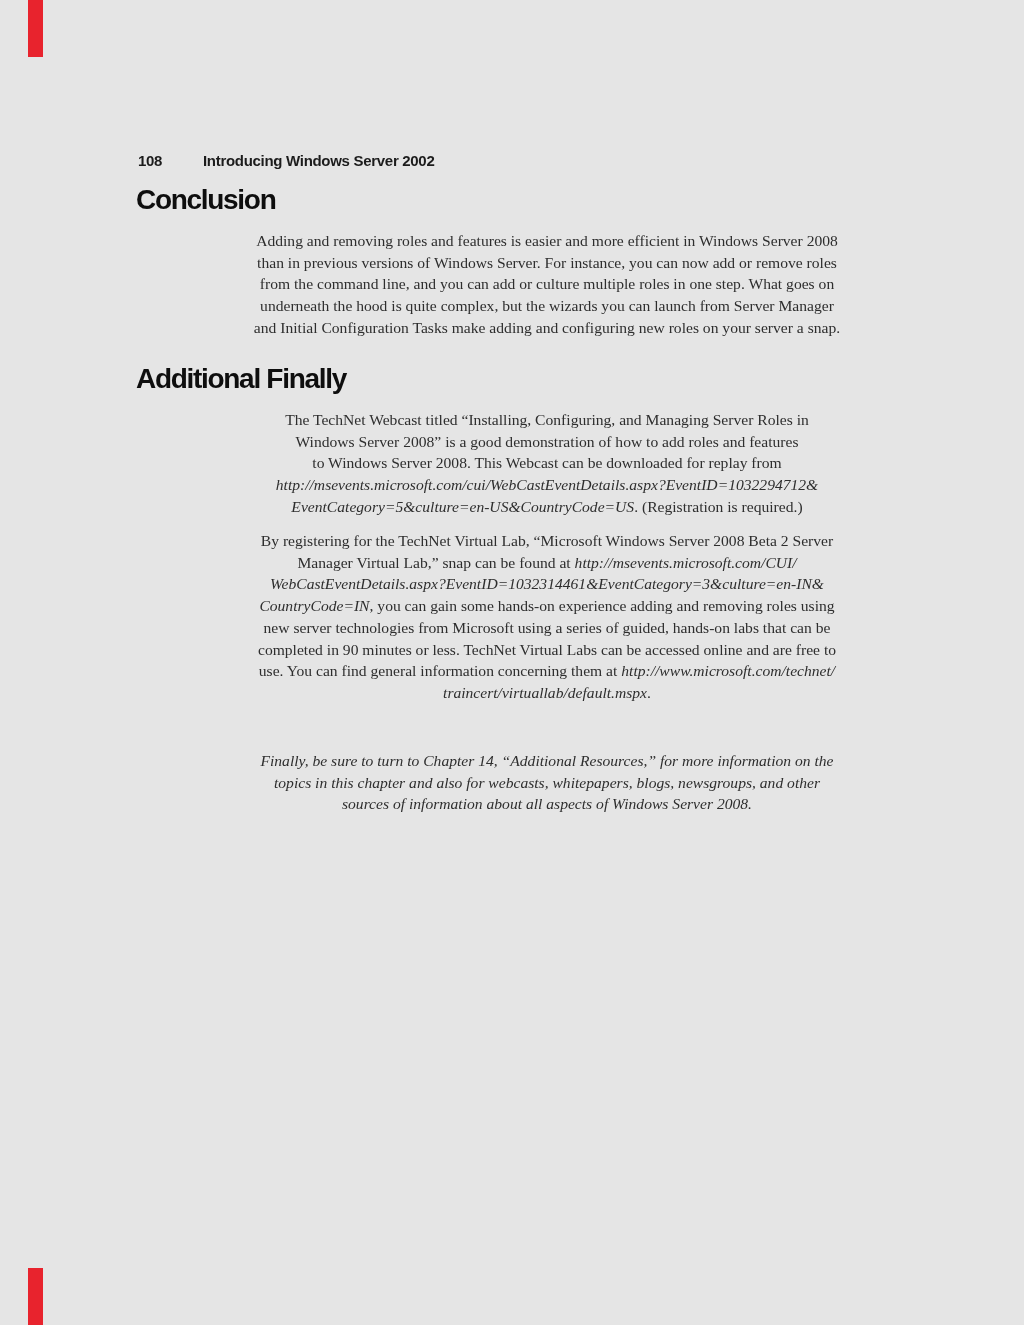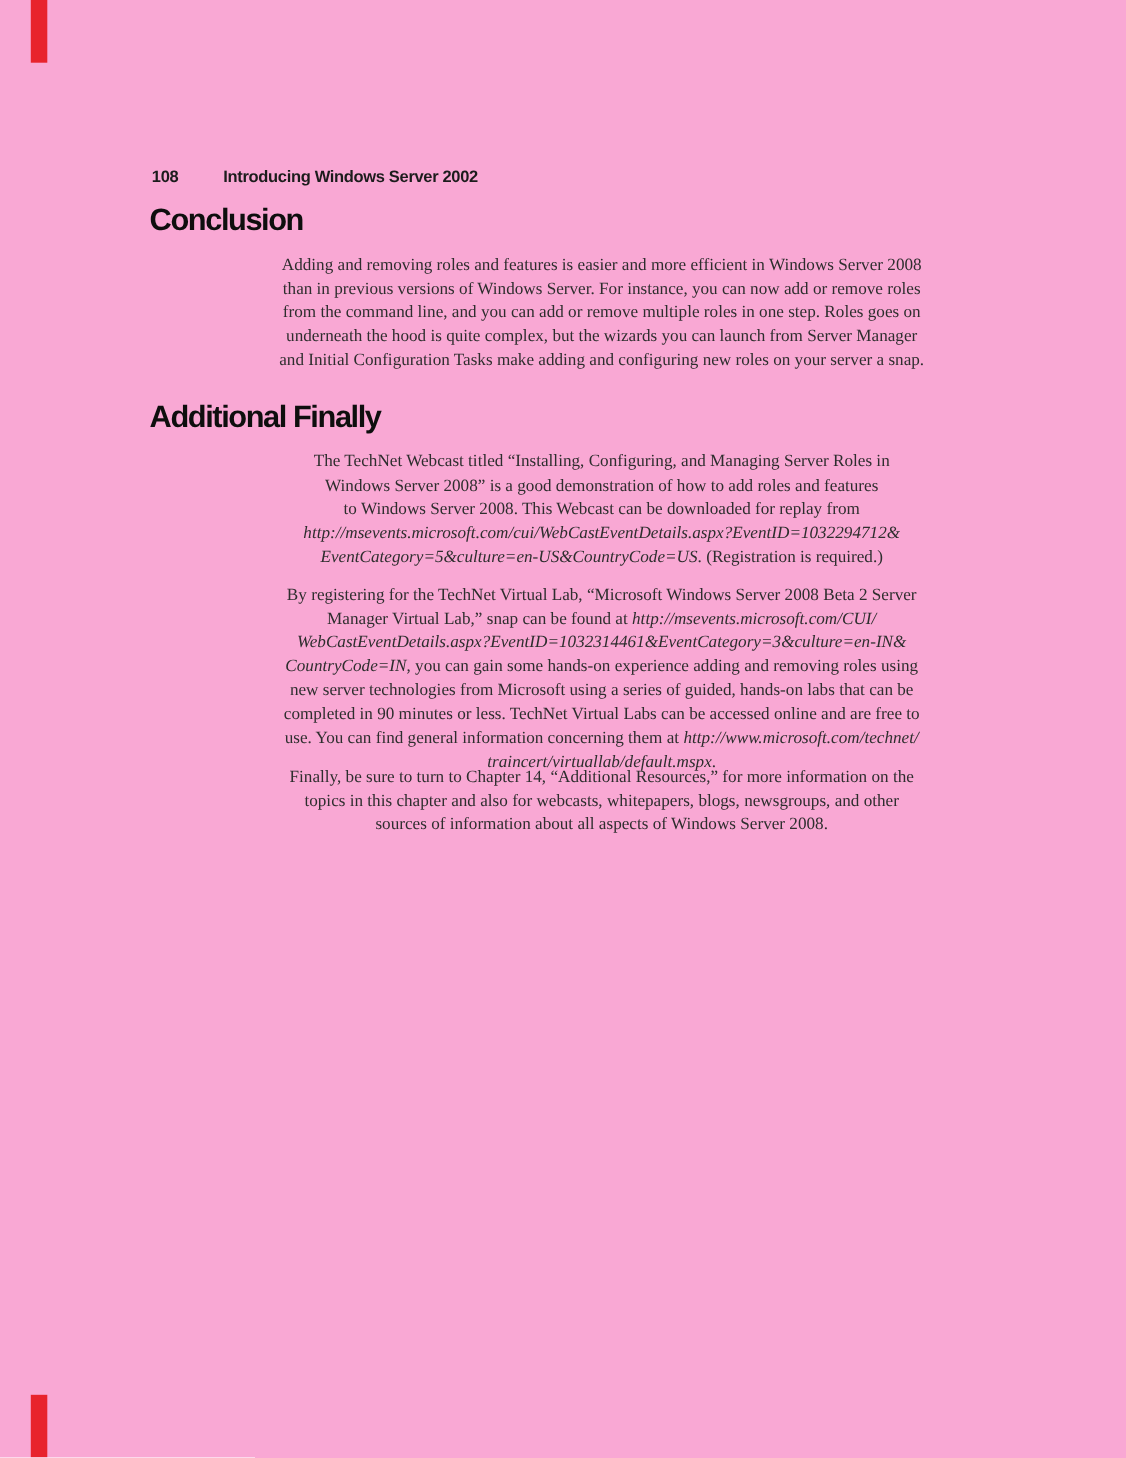--- a/index.html
+++ b/index.html
@@ -4,21 +4,21 @@
 <style>
   html, body {
     margin: 0;
     padding: 0;
     background: #ffffff;
   }
   .page {
     position: relative;
     width: 1024px;
     height: 1325px;
-    background: #f9a8d4;
+    background: #e5e5e5;
     overflow: hidden;
     font-family: "Liberation Serif", "DejaVu Serif", serif;
   }
   
   .bleed {
     position: absolute;
     left: 28px;
     width: 15px;
     height: 57px;
   }
@@ -64,40 +64,40 @@
     font-size: 15.6px;
     line-height: 21.7px;
     color: #2e2e2e;
     text-align: center;
   }
   .para .line { white-space: nowrap; }
   .para .it { font-style: italic; }
   #p0 { top: 230px; }
   #p1 { top: 409px; }
   #p2 { top: 530px; }
-  #p3 { top: 696px; }
+  #p3 { top: 750px; font-style: italic; }
 </style>
 </head>
 <body>
 
 <div class="page">
 
   <div class="bleed top" style="background: rgb(232, 35, 45);"></div>
 
   <div class="runhead">
     <span class="num">108</span>
     <span class="title">Introducing Windows Server 2002</span>
   </div>
 
   <h1 class="section" id="h-conclusion">Conclusion</h1>
 
   <div class="para" id="p0">
       <div class="line"><span class="rm">Adding and removing roles and features is easier and more efficient in Windows Server 2008</span></div>
       <div class="line"><span class="rm">than in previous versions of Windows Server. For instance, you can now add or remove roles</span></div>
-      <div class="line"><span class="rm">from the command line, and you can add or remove multiple roles in one step. Roles goes on</span></div>
+      <div class="line"><span class="rm">from the command line, and you can add or culture multiple roles in one step. What goes on</span></div>
       <div class="line"><span class="rm">underneath the hood is quite complex, but the wizards you can launch from Server Manager</span></div>
       <div class="line"><span class="rm">and Initial Configuration Tasks make adding and configuring new roles on your server a snap.</span></div>
     </div>
 
   <h1 class="section" id="h-additional">Additional Finally</h1>
 
   <div class="para" id="p1">
       <div class="line"><span class="rm">The TechNet Webcast titled “Installing, Configuring, and Managing Server Roles in</span></div>
       <div class="line"><span class="rm">Windows Server 2008” is a good demonstration of how to add roles and features</span></div>
       <div class="line"><span class="rm">to Windows Server 2008. This Webcast can be downloaded for replay from</span></div>

